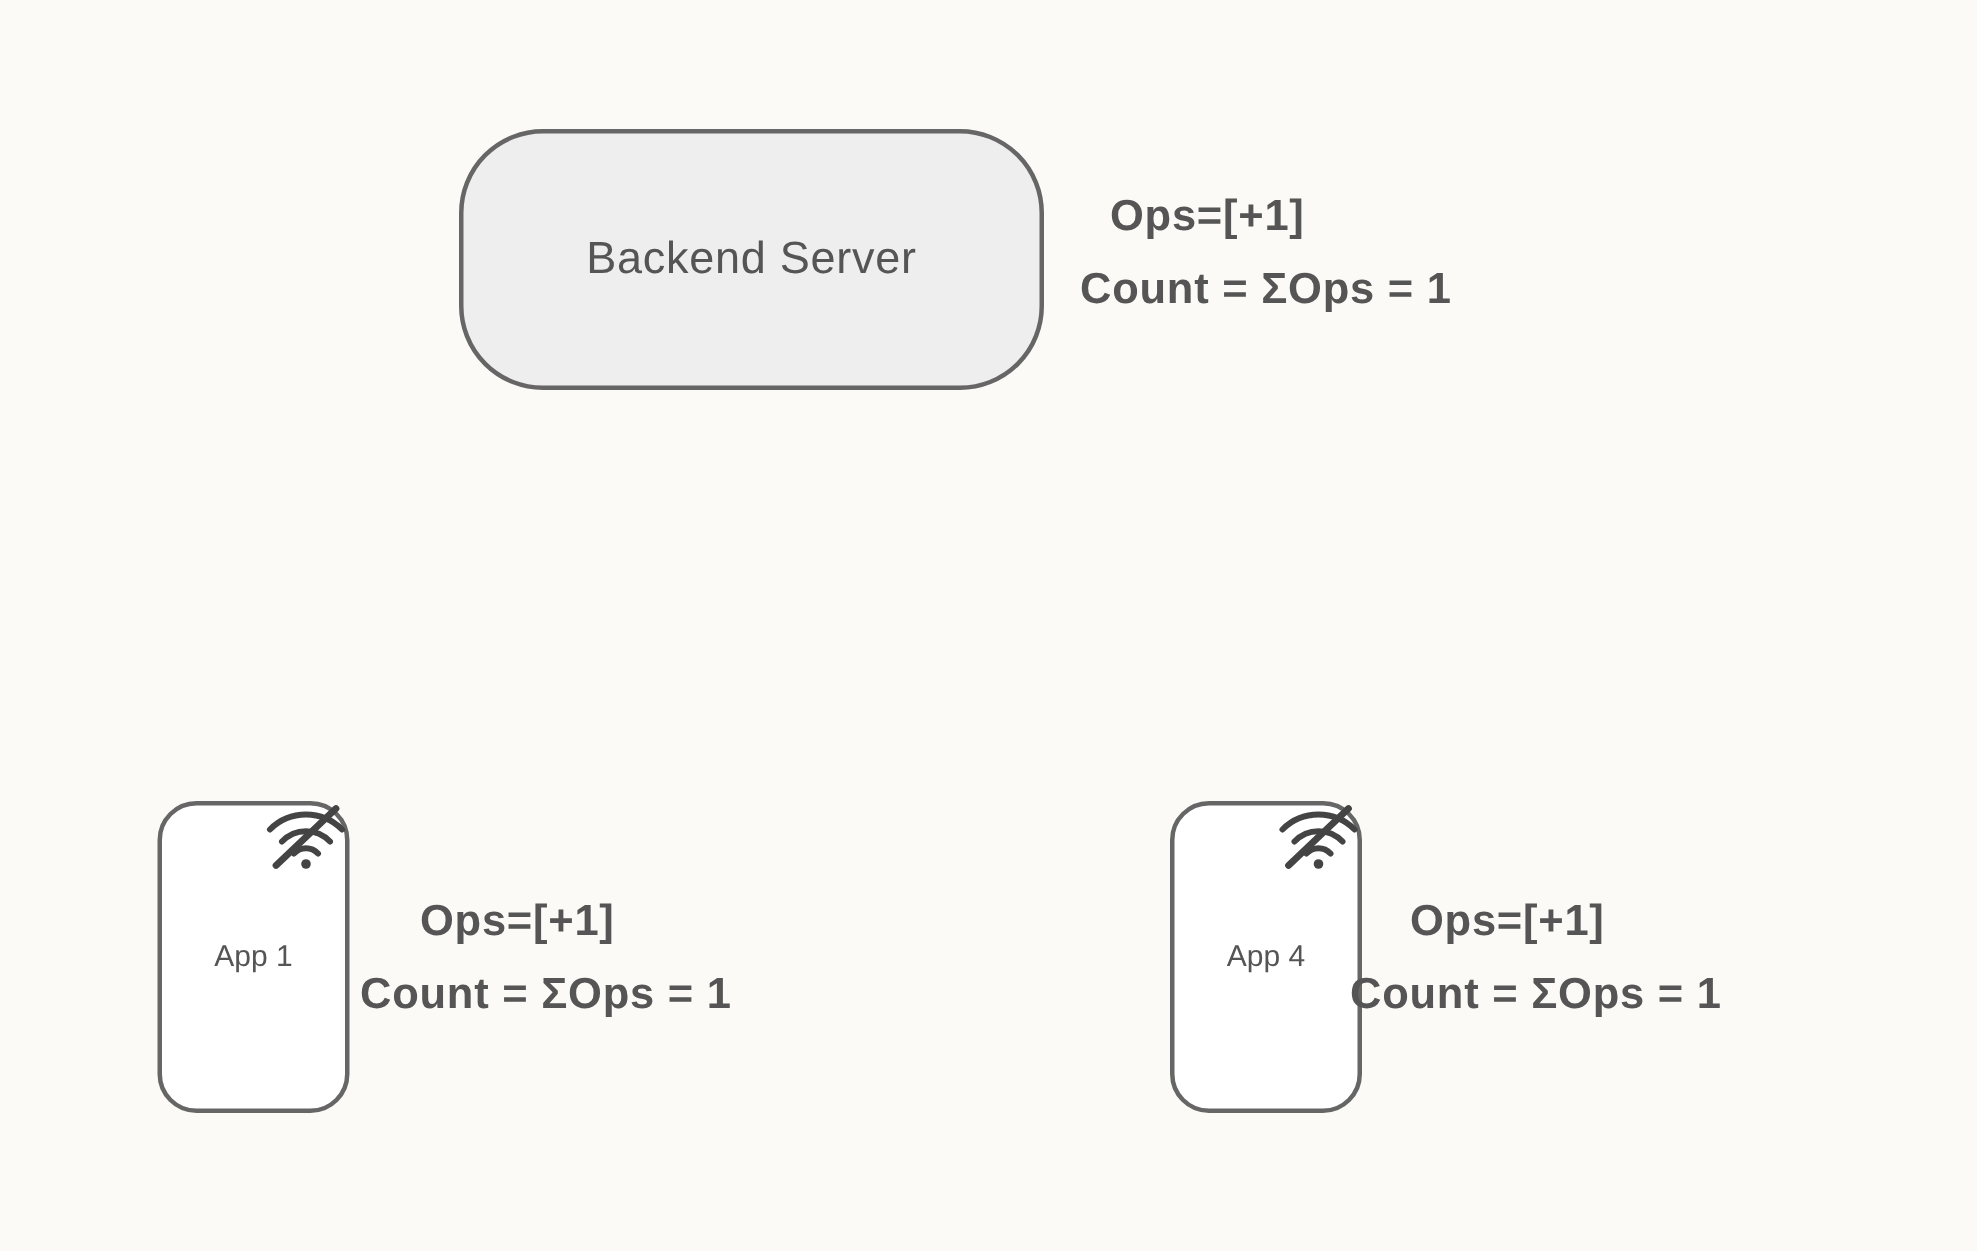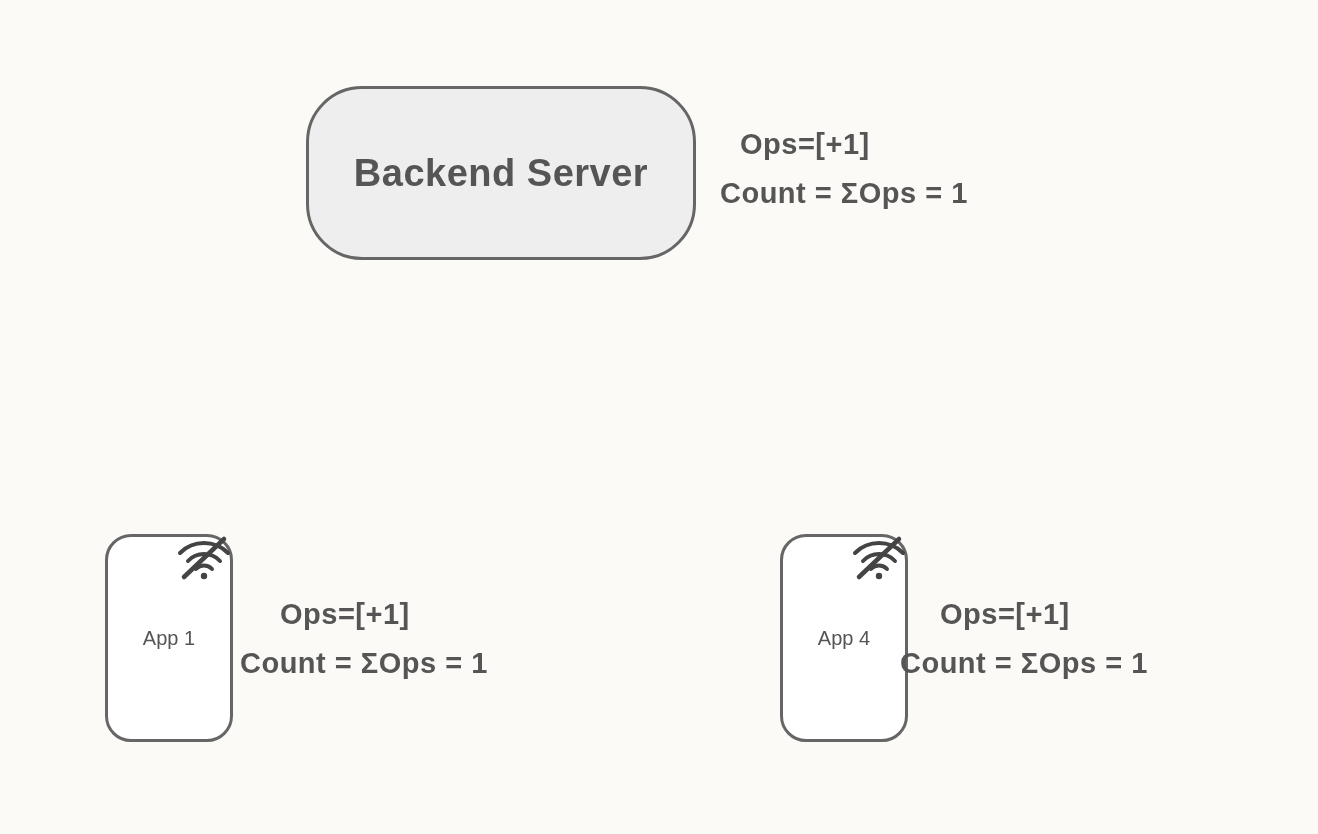--- a/index.html
+++ b/index.html
@@ -18,22 +18,22 @@
     width: 390px;
     height: 174px;
     background: #eeeeee;
     border: 3px solid #666666;
     border-radius: 56px;
     display: flex;
     align-items: center;
     justify-content: center;
   }
   .server-label {
-    font-size: 38px;
-    font-weight: 700;
+    font-size: 30px;
+    font-weight: 400;
     color: #555555;
     letter-spacing: 0.5px;
   }
   .server-text {
     position: absolute;
     left: 740px;
     top: 120px;
     color: #555555;
     font-size: 29px;
     font-weight: 700;

